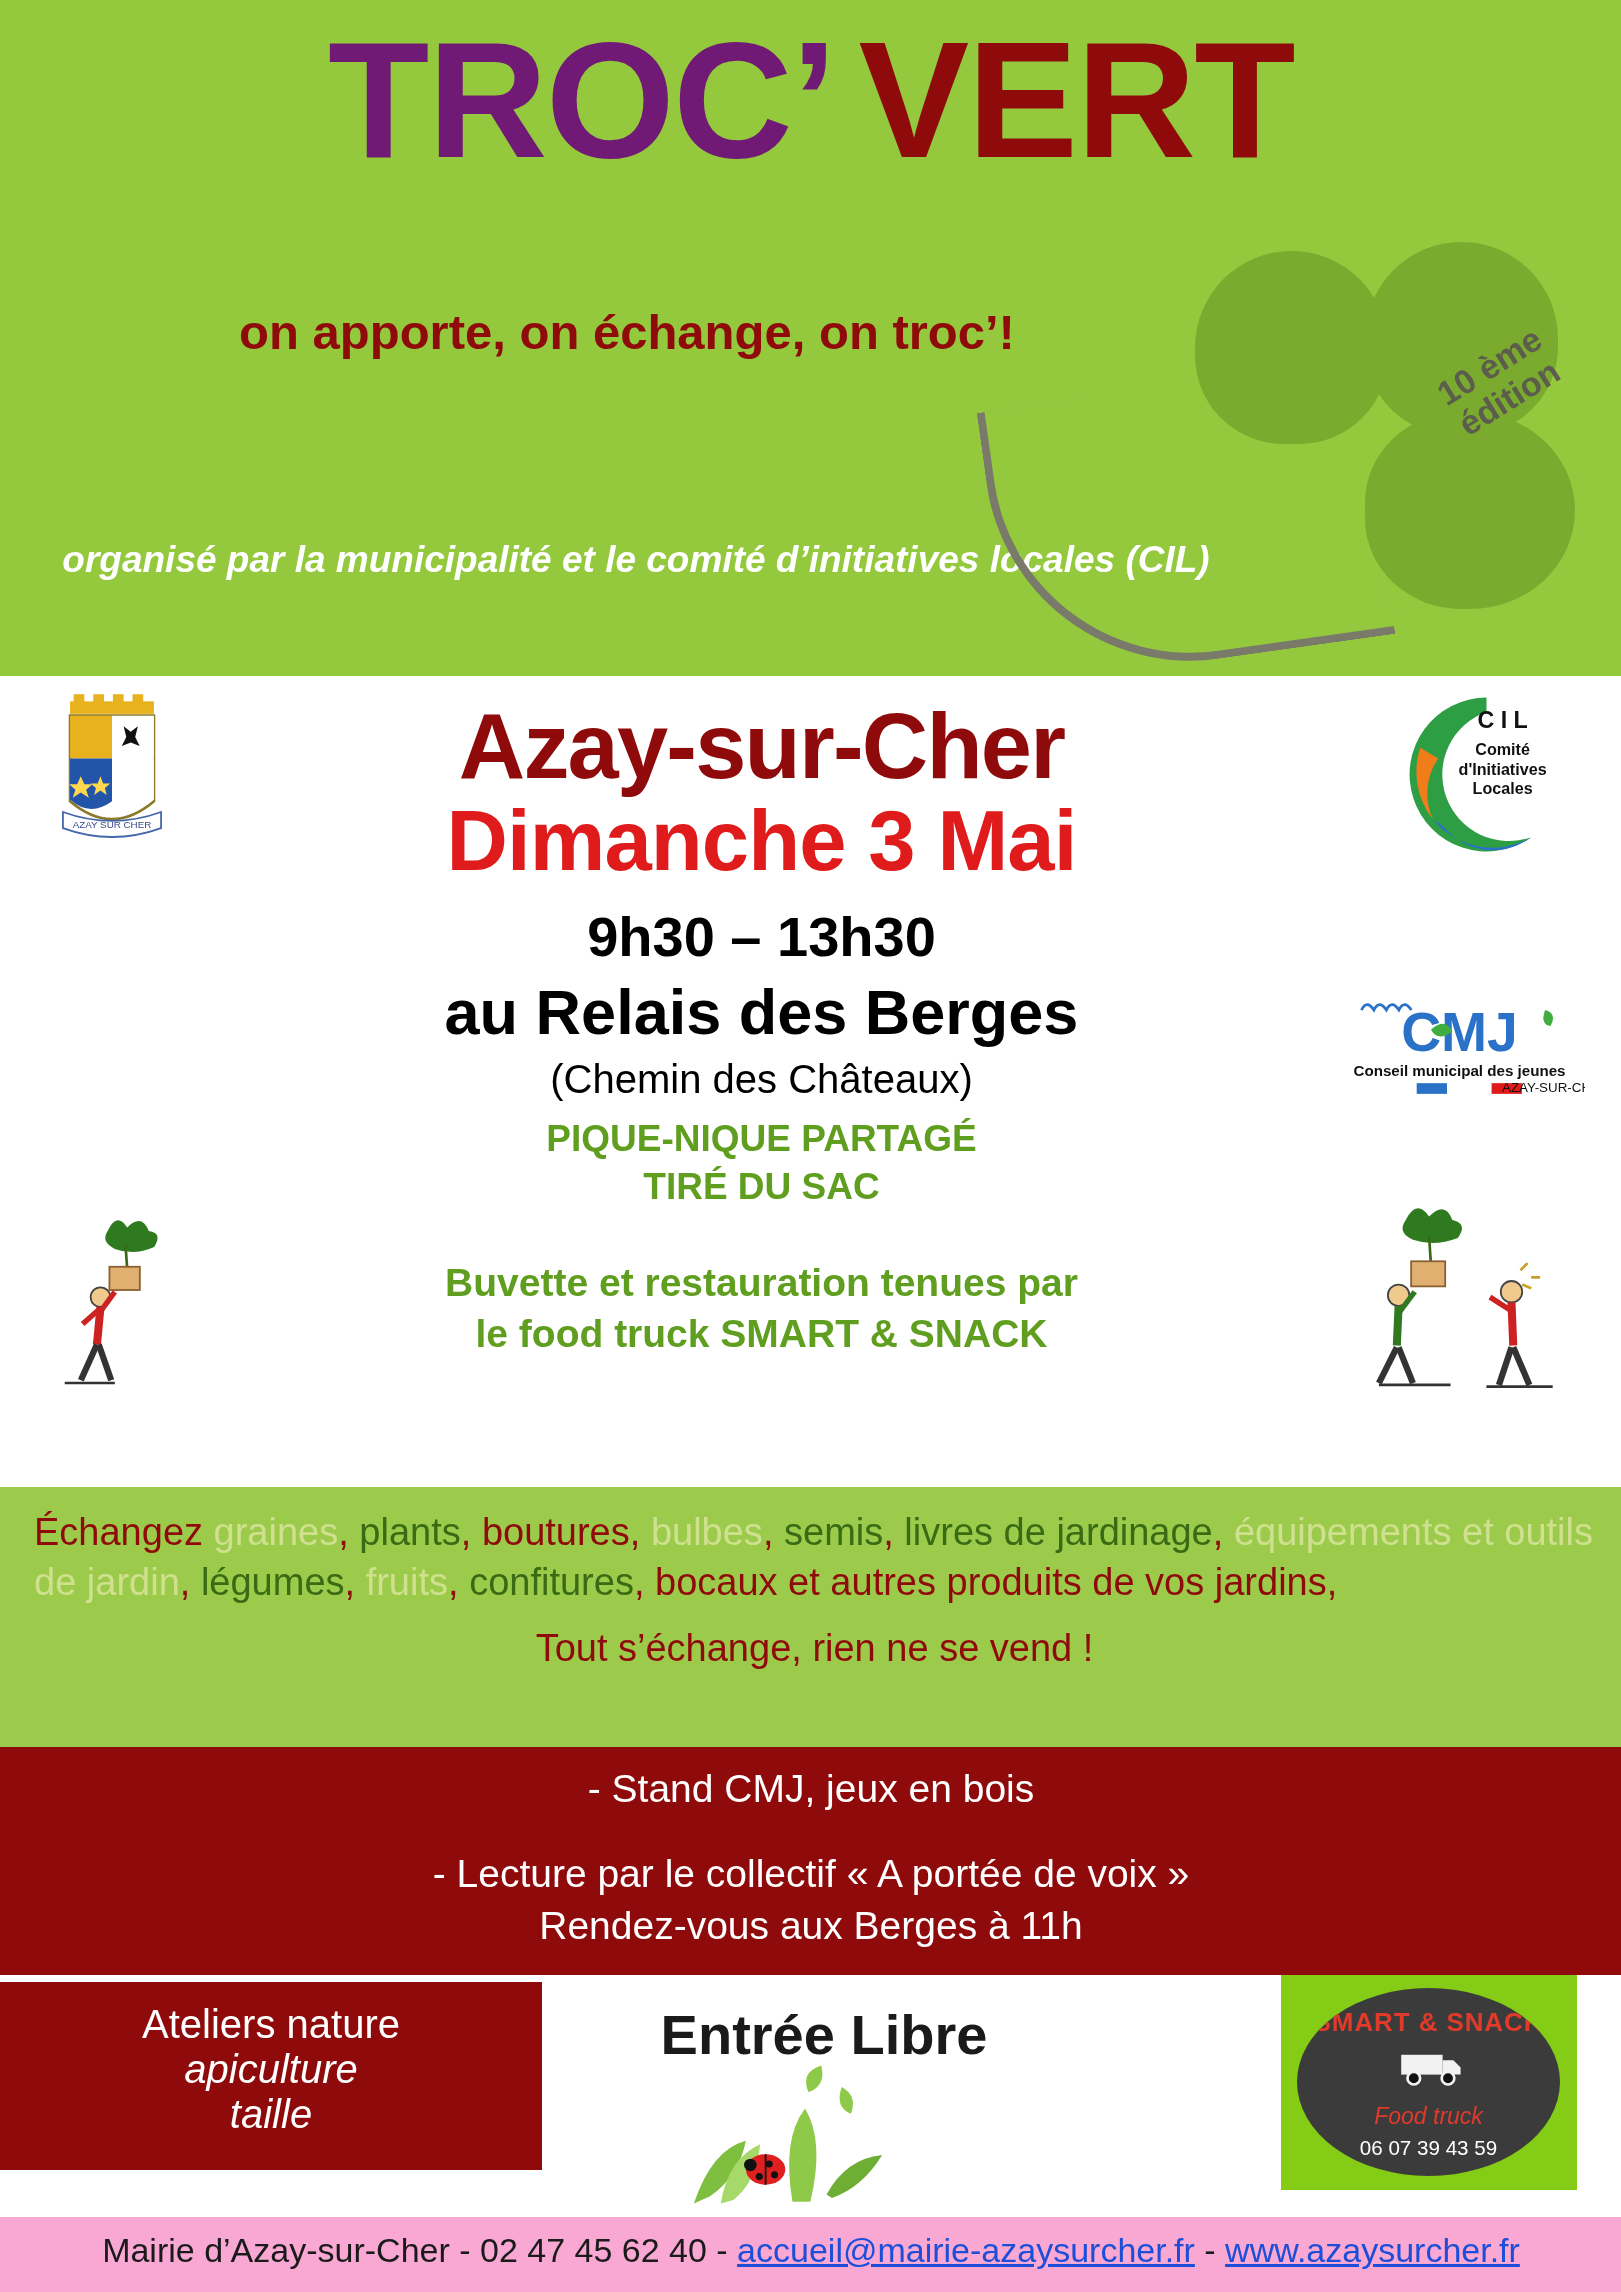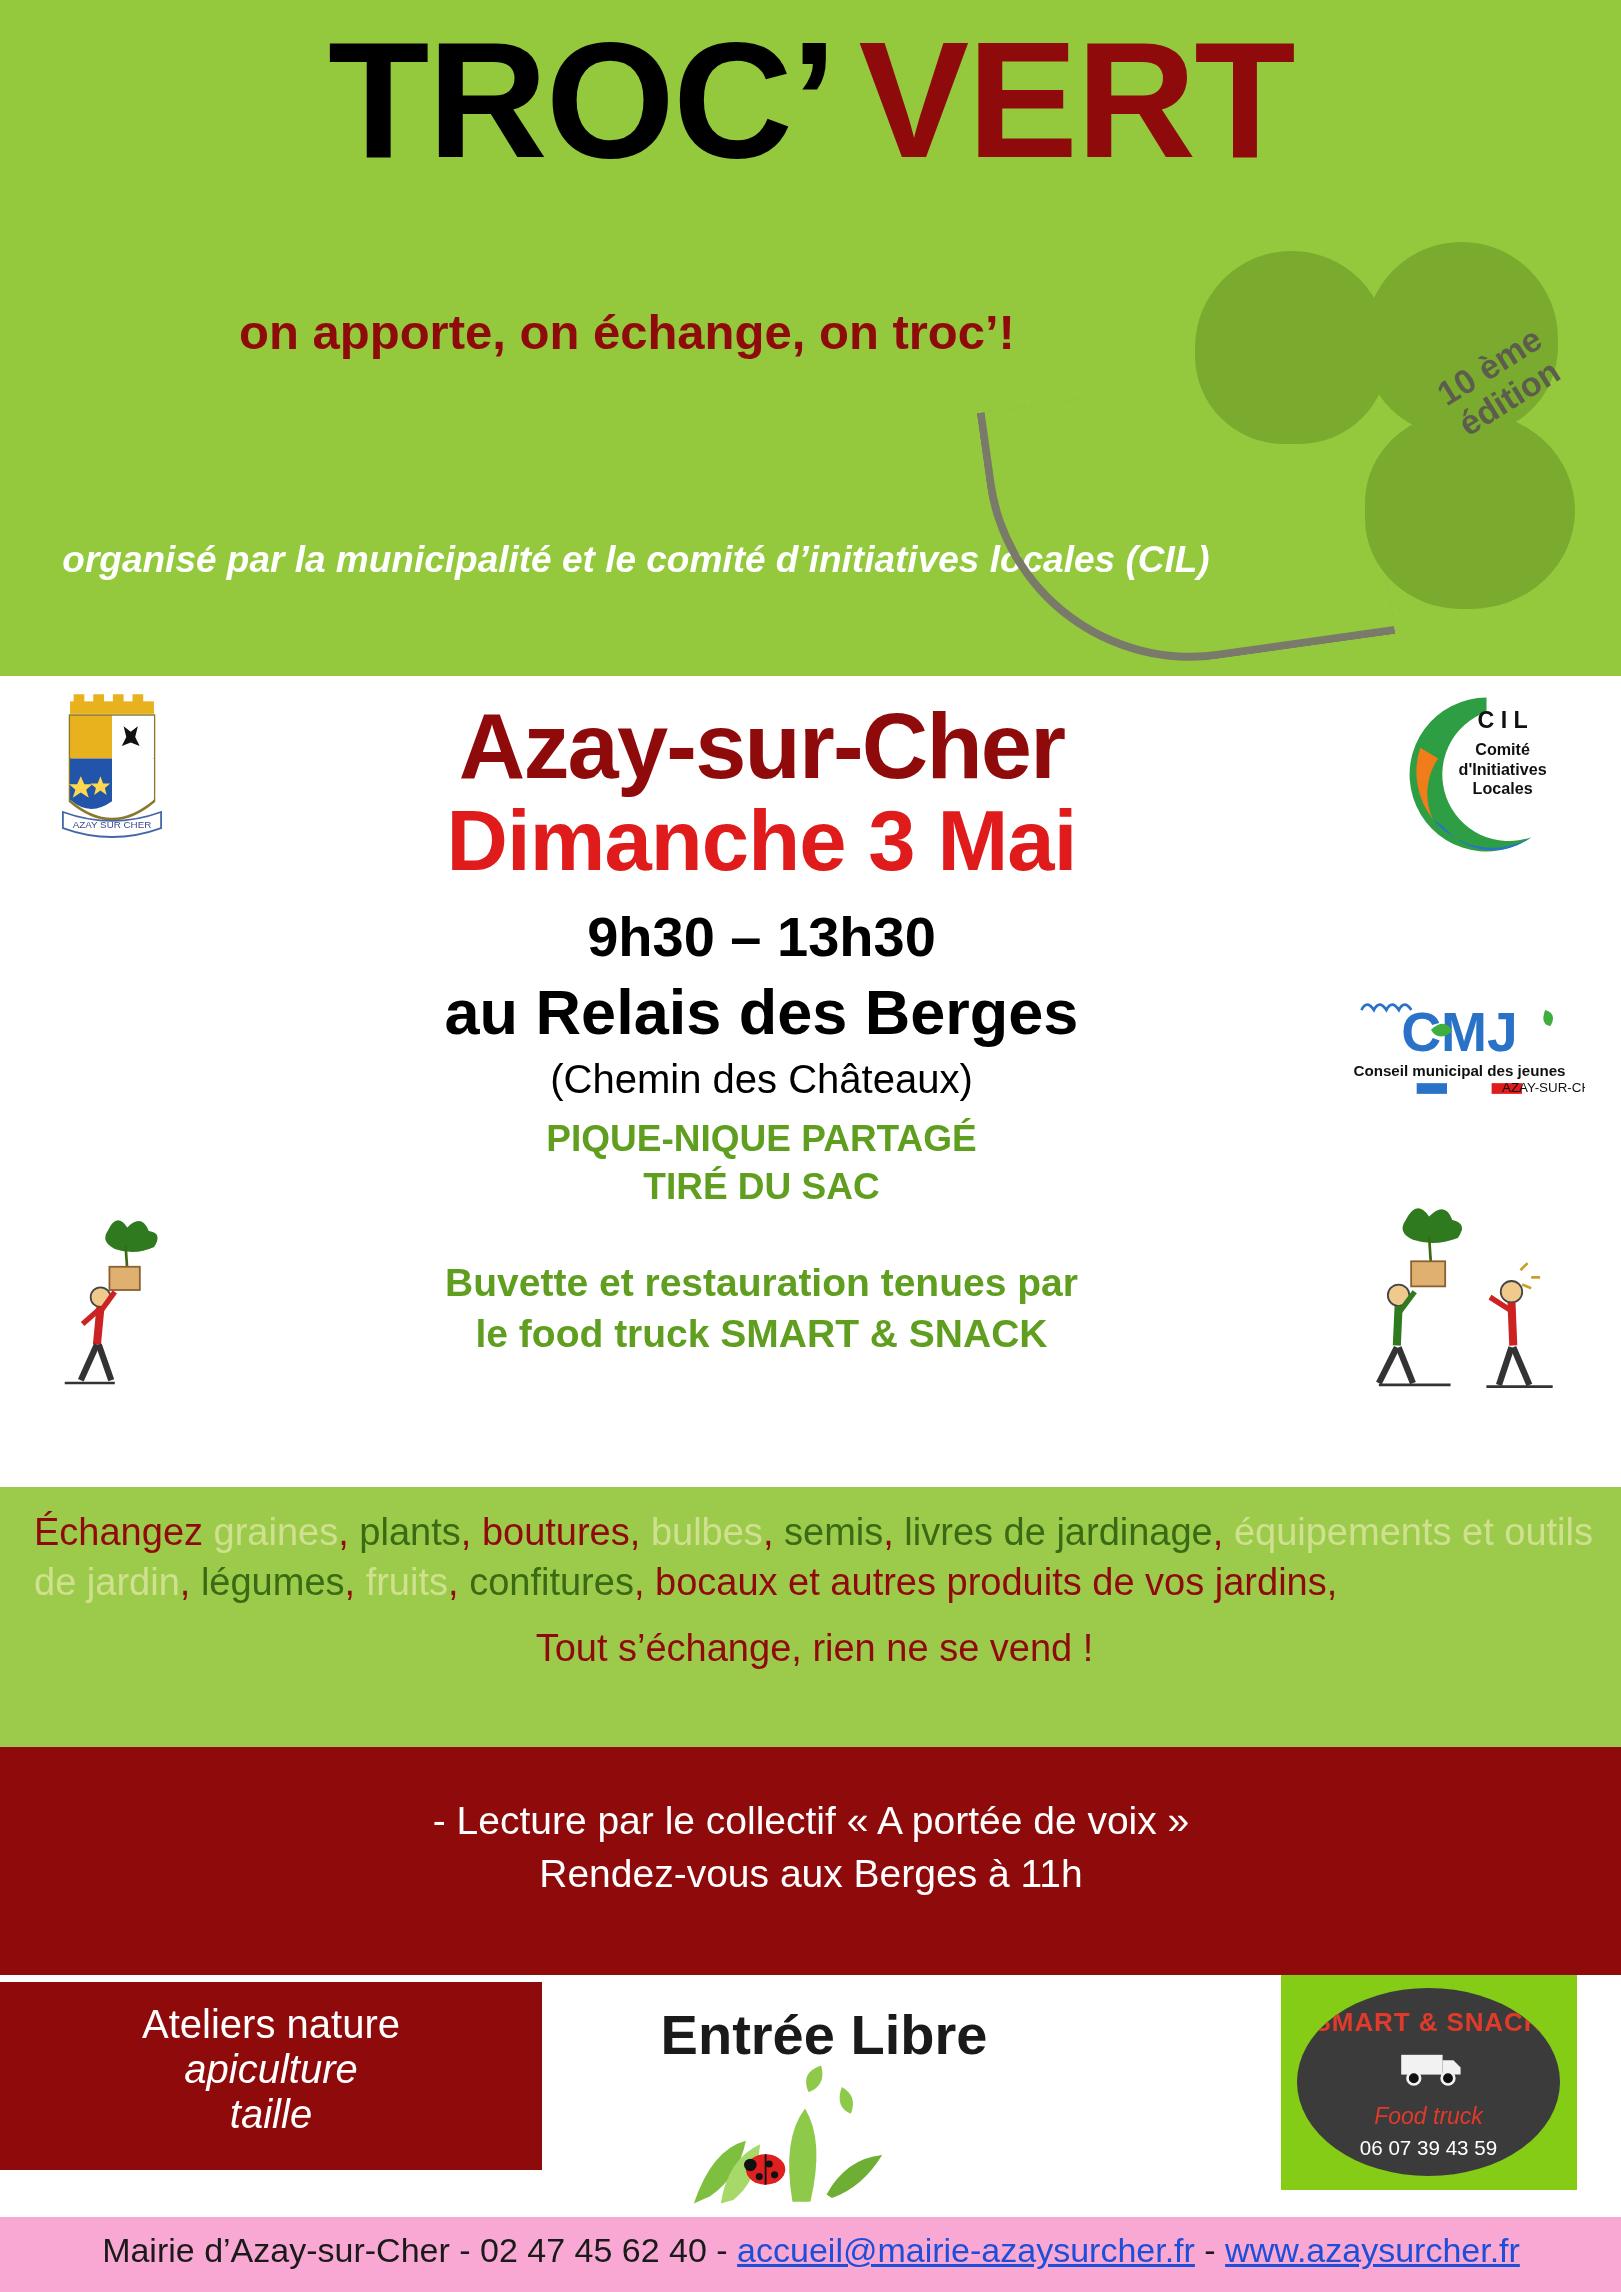--- a/index.html
+++ b/index.html
@@ -28,21 +28,21 @@
     top: 4.5px;
     left: 0;
     width: 1622px;
     text-align: center;
     white-space: nowrap;
   }
   .title-troc {
     font-family: "Liberation Sans", sans-serif;
     font-weight: bold;
     font-size: 166px;
-    color: #000000;
+    color: #701a75;
     letter-spacing: -1.8px;
   }
   .title-vert {
     font-family: "Liberation Sans", sans-serif;
     font-weight: bold;
     font-size: 166px;
     color: #8f0a0a;
     letter-spacing: -1.8px;
     margin-left: 23px;
   }
@@ -491,20 +491,21 @@
 </div>
 
 <div class="exchange">
   <div class="exchange-text">
     <span class="w1">Échangez </span><span class="w2">graines</span><span class="w1">, </span><span class="w3">plants</span><span class="w1">, </span><span class="w1">boutures</span><span class="w1">, </span><span class="w2">bulbes</span><span class="w1">, </span><span class="w3">semis</span><span class="w1">, </span><span class="w3">livres de jardinage</span><span class="w1">, </span><span class="w2">équipements et outils de jardin</span><span class="w1">, </span><span class="w3">légumes</span><span class="w1">, </span><span class="w2">fruits</span><span class="w1">, </span><span class="w3">confitures</span><span class="w1">, </span><span class="w1">bocaux et autres produits de vos jardins,</span>
   </div>
   <div class="exchange-note">Tout s’échange, rien ne se vend !</div>
 </div>
 
 <div class="redblock">
+  <div class="line">- Stand CMJ, jeux en bois</div>
   <div class="gap"></div>
   <div class="line">- Lecture par le collectif « A portée de voix »</div>
   <div class="line">Rendez-vous aux Berges à 11h</div>
 </div>
 
 <div class="bottom">
   <div class="ateliers">
     <div class="a1">Ateliers nature</div>
     <div class="a2">apiculture</div>
     <div class="a3">taille</div>

